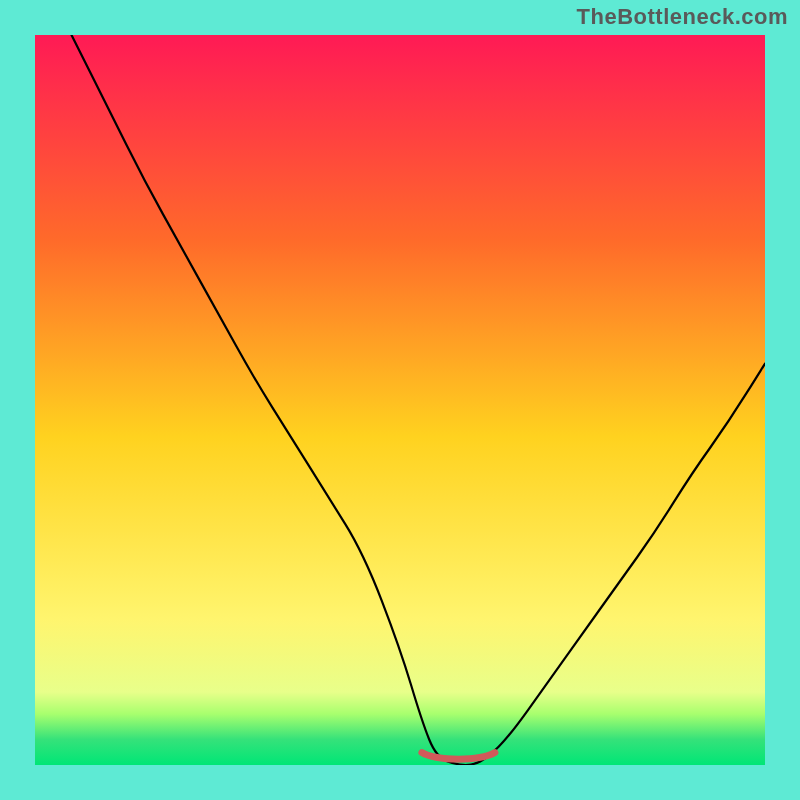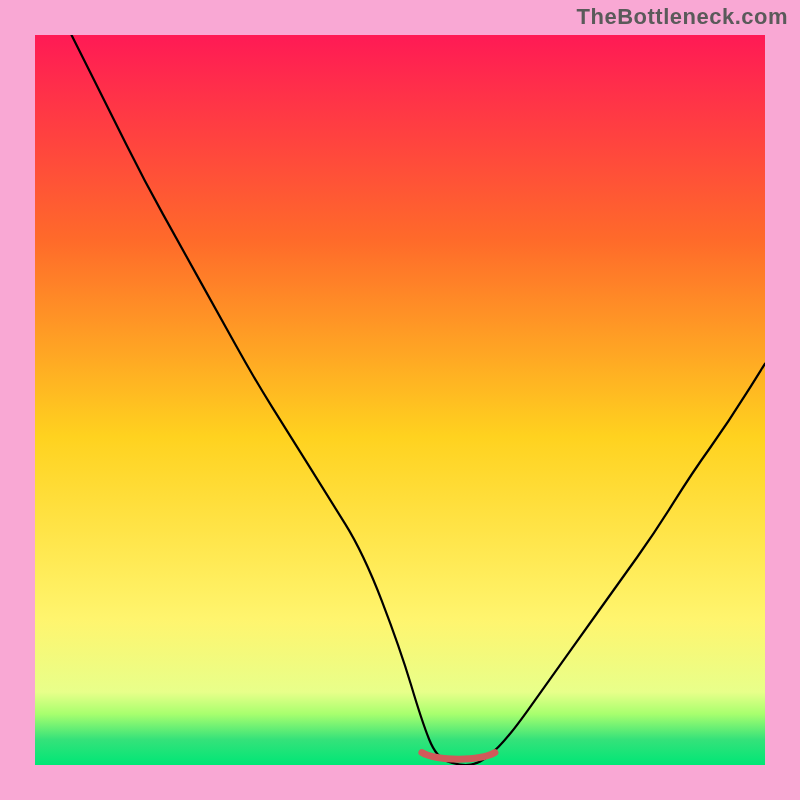--- a/index.html
+++ b/index.html
@@ -8,21 +8,21 @@
     width: 800px;
     height: 800px;
     background: #000;
     overflow: hidden;
     font-family: Arial, Helvetica, sans-serif;
   }
   .frame {
     position: relative;
     width: 800px;
     height: 800px;
-    background: #f9a8d4;
+    background: #5eead4;
   }
   .watermark {
     position: absolute;
     top: 4px;
     right: 12px;
     font-size: 22px;
     font-weight: 600;
     color: #5a5a5a;
     letter-spacing: 0.5px;
     user-select: none;

